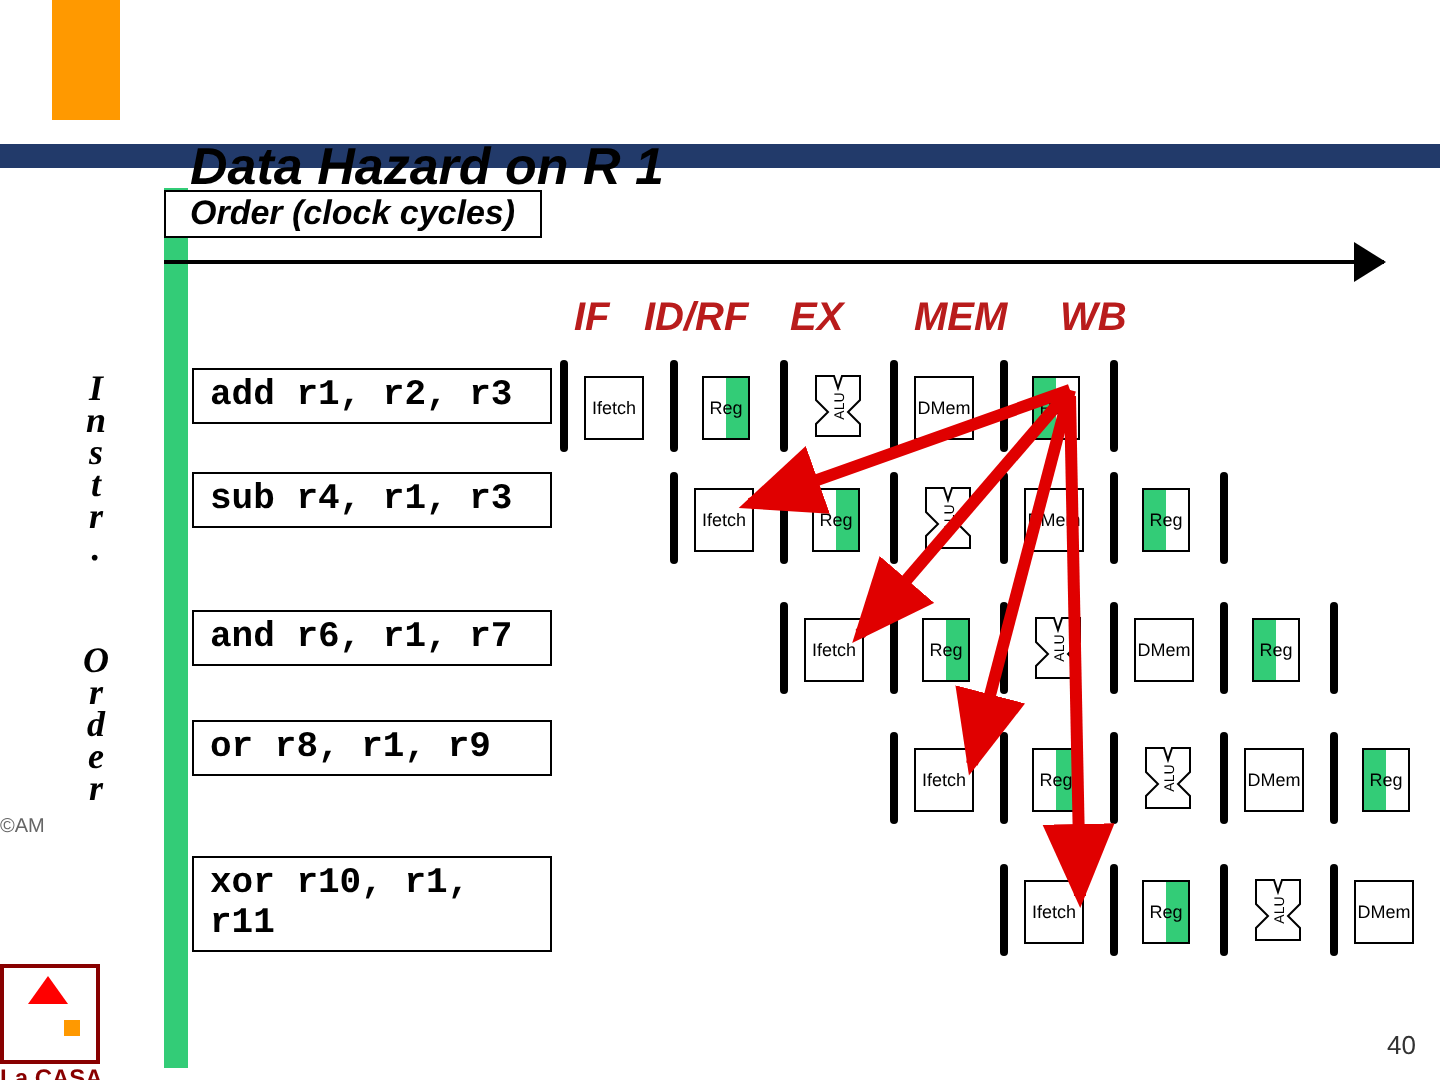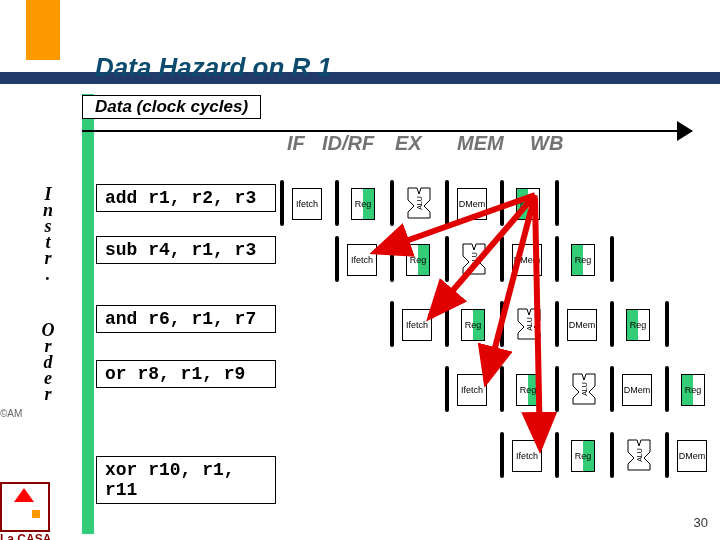--- a/index.html
+++ b/index.html
@@ -1,23 +1,23 @@
 <!DOCTYPE html>
 <html><head>
 <meta charset="utf-8">
 <style>
 body{margin:0;font-family:"Comic Sans MS",cursive,sans-serif;background:#fff;width:720px;height:540px;position:relative;overflow:hidden}
 .orange-bar{position:absolute;left:26px;top:0;width:34px;height:60px;background:#f90}
 .navy-bar{position:absolute;left:0;top:72px;width:720px;height:12px;background:#223a6a}
-.title{position:absolute;left:95px;top:52px;font:bold italic 26px Verdana,sans-serif;color:#0c4a6e}
+.title{position:absolute;left:95px;top:68px;font:bold italic 26px Verdana,sans-serif;color:#000000}
 .green-left{position:absolute;left:82px;top:94px;width:12px;height:440px;background:#3c7}
 .time-label{position:absolute;left:82px;top:95px;font:bold italic 17px Verdana,sans-serif;color:#000;border:1px solid #000;padding:1px 12px;background:#fff}
 .arrow-line{position:absolute;left:82px;top:130px;width:610px;height:2px;background:#000}
 .arrow-head{position:absolute;left:677px;top:121px;width:0;height:0;border-left:16px solid #000;border-top:10px solid transparent;border-bottom:10px solid transparent}
-.stage-label{position:absolute;top:132px;font:bold italic 20px Verdana,sans-serif;color:#737373}
+.stage-label{position:absolute;top:148px;font:bold italic 20px Verdana,sans-serif;color:#b91c1c}
 .vlabel{position:absolute;font:bold italic 18px "Comic Sans MS",cursive;writing-mode:vertical-rl;text-orientation:upright;letter-spacing:-4px}
 .instr-box{position:absolute;left:96px;border:1px solid #000;padding:3px 8px;font:bold 18px "Courier New",monospace;background:#fff;width:162px}
 .pipe{position:absolute;width:290px;height:38px}
 .bar{position:absolute;top:-4px;width:4px;height:46px;background:#000;border-radius:2px}
 .box{position:absolute;top:4px;width:28px;height:30px;background:#fff;border:1px solid #000;font:9px Arial;text-align:center;line-height:30px;overflow:hidden}
 .box.halfgreen{background:linear-gradient(90deg,#3c7 50%,#fff 50%)}
 .box.halfgreen-r{background:linear-gradient(90deg,#fff 50%,#3c7 50%)}
 .alu{position:absolute;top:2px;width:26px;height:34px}
 .alu svg{width:26px;height:34px}
 .copyright{position:absolute;left:0;top:408px;font:10px Arial;color:#666}
@@ -29,38 +29,38 @@
 .red-arrow{position:absolute;pointer-events:none}
 </style>
 </head>
 <body>
 
 <div class="orange-bar"></div>
 <div class="navy-bar"></div>
 <div class="title">Data Hazard on R 1</div>
 <div class="green-left"></div>
 
-<div class="time-label">Data (clock cycles)</div>
+<div class="time-label">Order (clock cycles)</div>
 <div class="arrow-line"></div>
 <div class="arrow-head"></div>
 
 <div class="stage-label" style="left:287px">IF</div>
 <div class="stage-label" style="left:322px">ID/RF</div>
 <div class="stage-label" style="left:395px">EX</div>
 <div class="stage-label" style="left:457px">MEM</div>
 <div class="stage-label" style="left:530px">WB</div>
 
 <div class="vlabel" style="left:37px;top:184px">Instr.</div>
 <div class="vlabel" style="left:37px;top:320px">Order</div>
 
 <div class="instr-box" style="top:184px">add r1, r2, r3</div>
 <div class="instr-box" style="top:236px">sub r4, r1, r3</div>
 <div class="instr-box" style="top:305px">and r6, r1, r7</div>
 <div class="instr-box" style="top:360px">or  r8, r1, r9</div>
-<div class="instr-box" style="top:456px">xor r10, r1, r11</div>
+<div class="instr-box" style="top:428px">xor r10, r1, r11</div>
 
 <div class="pipe" style="left:282px;top:184px">
     <div class="bar" style="left:-2px"></div>
     <div class="bar" style="left:53px"></div>
     <div class="bar" style="left:108px"></div>
     <div class="bar" style="left:163px"></div>
     <div class="bar" style="left:218px"></div>
     <div class="bar" style="left:273px"></div>
     <div class="box" style="left:10px">Ifetch</div>
     <div class="box halfgreen-r" style="left:69px;width:22px">Reg</div>
@@ -143,13 +143,13 @@
   <line x1="535" y1="195" x2="486" y2="382" stroke="#e00000" stroke-width="6" marker-end="url(#ah)"></line>
   <line x1="535" y1="198" x2="540" y2="448" stroke="#e00000" stroke-width="6" marker-end="url(#ah)"></line>
 </svg>
 
 <div class="copyright">©AM</div>
 <div class="logo">
   <div class="logo-top"></div>
   <div class="logo-dot"></div>
   <span>La.CASA</span>
 </div>
-<div class="pagenum">30</div>
+<div class="pagenum">40</div>
 
 </body></html>

